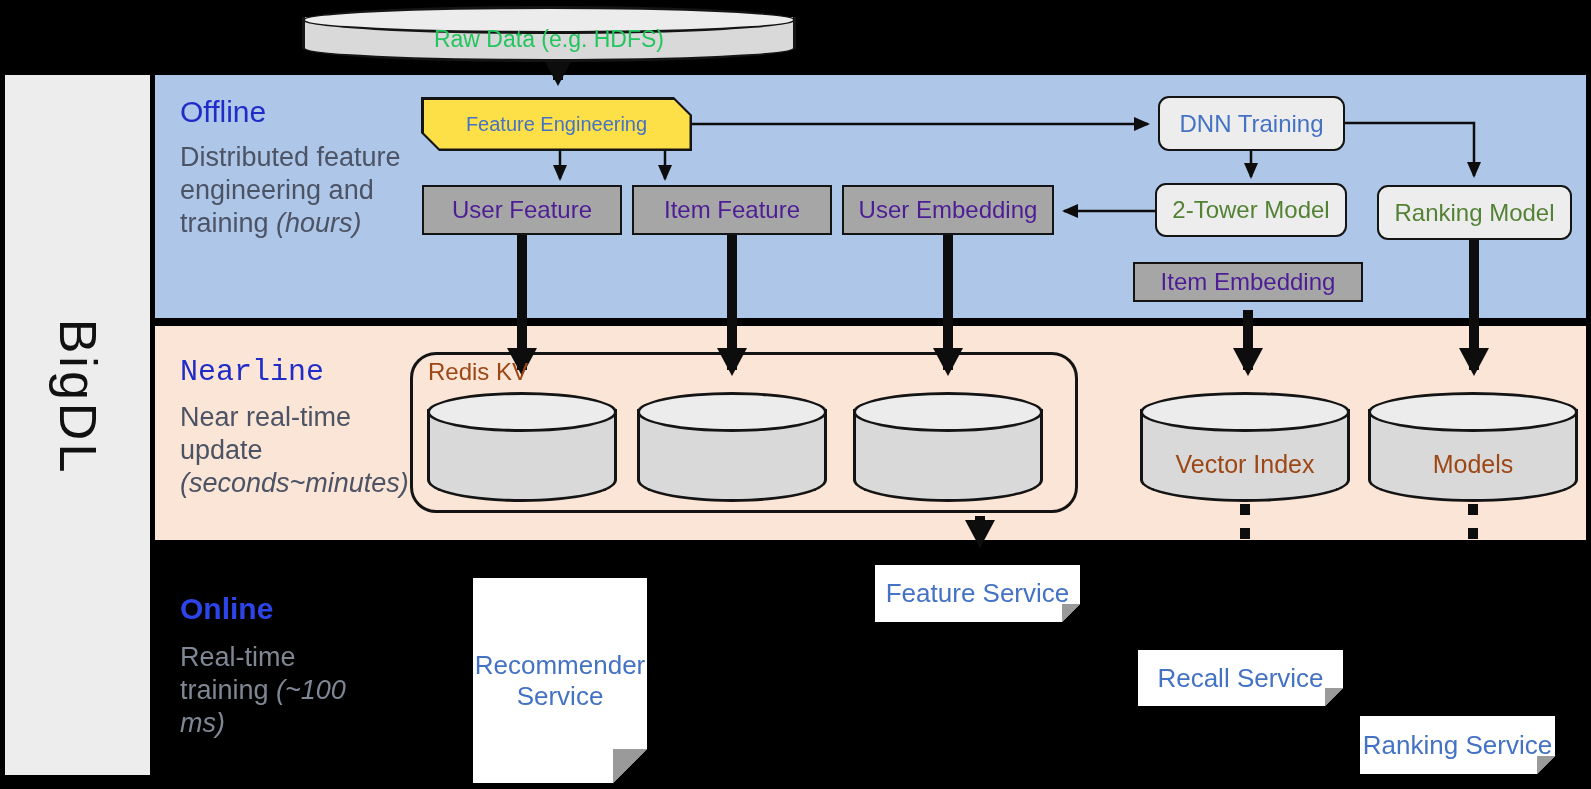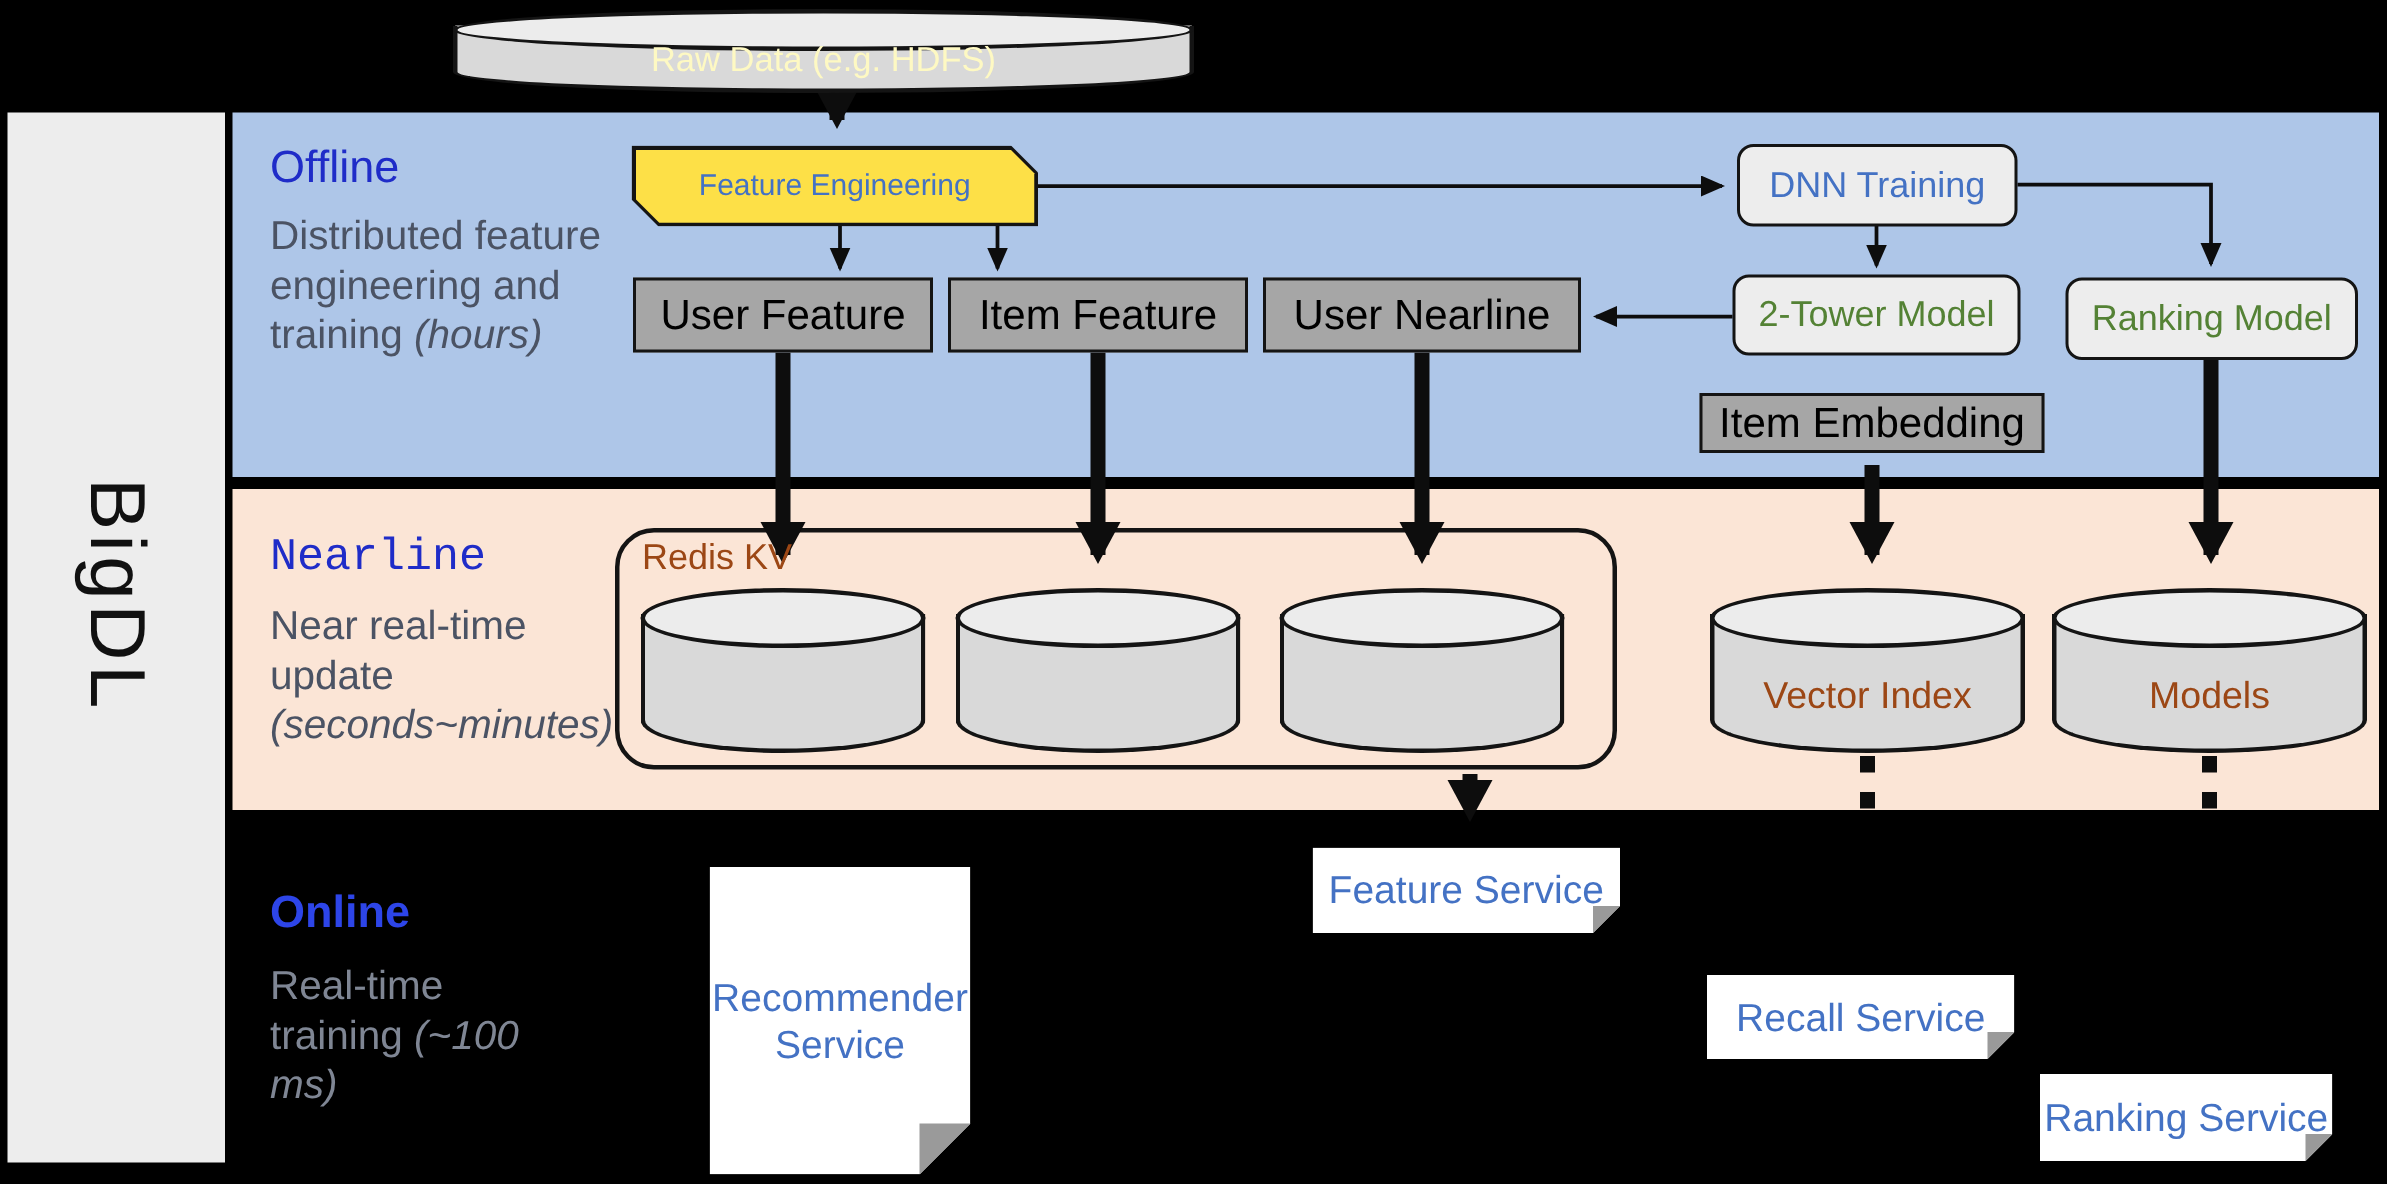--- a/index.html
+++ b/index.html
@@ -19,41 +19,41 @@
     writing-mode:vertical-rl;font-size:52px;color:#111;letter-spacing:3px;
   }
   
   .sec-title{position:absolute;font-size:30px;color:#1f2cc8;}
   .sec-sub{position:absolute;font-size:27px;line-height:1.22;color:#4b5364;}
   .sec-sub .it{font-style:italic;}
   .online-title{color:#2d45e8;font-weight:700;}
   .online-sub{color:#7f8694;}
   
   .node{display:flex;align-items:center;justify-content:center;text-align:center;z-index:10;}
-  .graybox{background:#a6a6a6;border:2.5px solid #141414;color:#000000;font-size:28px;}
+  .graybox{background:#a6a6a6;border:2.5px solid #141414;color:#4c1d95;font-size:24px;}
   .roundbox{background:#ededed;border:2.5px solid #141414;border-radius:11px;font-size:24px;}
   .green{color:#548235;}
   .blue{color:#4472c4;}
   
   .cutbox{z-index:10;background:#141414;
     clip-path:polygon(0 0,calc(100% - 18px) 0,100% 18px,100% 100%,18px 100%,0 calc(100% - 18px));}
   .cutbox .inner{position:absolute;inset:2.5px;background:#fde047;display:flex;align-items:center;justify-content:center;
     clip-path:polygon(0 0,calc(100% - 16px) 0,100% 16px,100% 100%,16px 100%,0 calc(100% - 16px));
     font-size:20px;}
   
   .cyl{position:absolute;z-index:10;}
   .cyl .lid{position:absolute;left:0;right:0;top:0;height:34px;background:#ececec;
     border:3px solid #141414;border-radius:50%;z-index:2;}
   .cyl .tube{position:absolute;left:0;right:0;top:17px;bottom:0;background:#d9d9d9;
     border:3px solid #141414;border-top:none;border-radius:0 0 50% 50% / 0 0 22px 22px;}
   .cyl .clabel{position:absolute;left:0;right:0;top:34px;bottom:0;display:flex;align-items:center;justify-content:center;
     font-size:25px;color:#9c4715;z-index:3;}
   .cyl-flat .lid{height:22px;}
   .cyl-flat .tube{top:11px;border-radius:0 0 50% 50% / 0 0 14px 14px;}
-  .cyl-flat .clabel{top:10px;color:#fef9c3;font-size:23px;}
+  .cyl-flat .clabel{top:10px;color:#22c55e;font-size:23px;}
   
   .redisbox{border:3px solid #141414;border-radius:26px;z-index:4;}
   .redislabel{position:absolute;font-size:24px;color:#9c4715;z-index:6;}
   
   .doc{background:#fff;z-index:10;display:flex;align-items:center;justify-content:center;text-align:center;
     font-size:26px;color:#4472c4;}
   .fold-sm{clip-path:polygon(0 0,100% 0,100% calc(100% - 18px),calc(100% - 18px) 100%,0 100%);}
   .fold-lg{clip-path:polygon(0 0,100% 0,100% calc(100% - 34px),calc(100% - 34px) 100%,0 100%);}
   .flap{position:absolute;right:0;bottom:0;background:#9a9a9a;}
   .flap-sm{width:18px;height:18px;}
@@ -124,21 +124,21 @@
     <span>DNN Training</span>
   </div>
 
   <div class="abs node graybox" style="left:422px;top:185px;width:200px;height:50px;">
     <span>User Feature</span>
   </div>
   <div class="abs node graybox" style="left:632px;top:185px;width:200px;height:50px;">
     <span>Item Feature</span>
   </div>
   <div class="abs node graybox" style="left:842px;top:185px;width:212px;height:50px;">
-    <span>User Nearline</span>
+    <span>User Embedding</span>
   </div>
 
   <div class="abs node roundbox green" style="left:1155px;top:183px;width:192px;height:54px;">
     <span>2-Tower Model</span>
   </div>
   <div class="abs node roundbox green" style="left:1377px;top:185px;width:195px;height:55px;">
     <span>Ranking Model</span>
   </div>
 
   <div class="abs node graybox" style="left:1133px;top:262px;width:230px;height:40px;">

